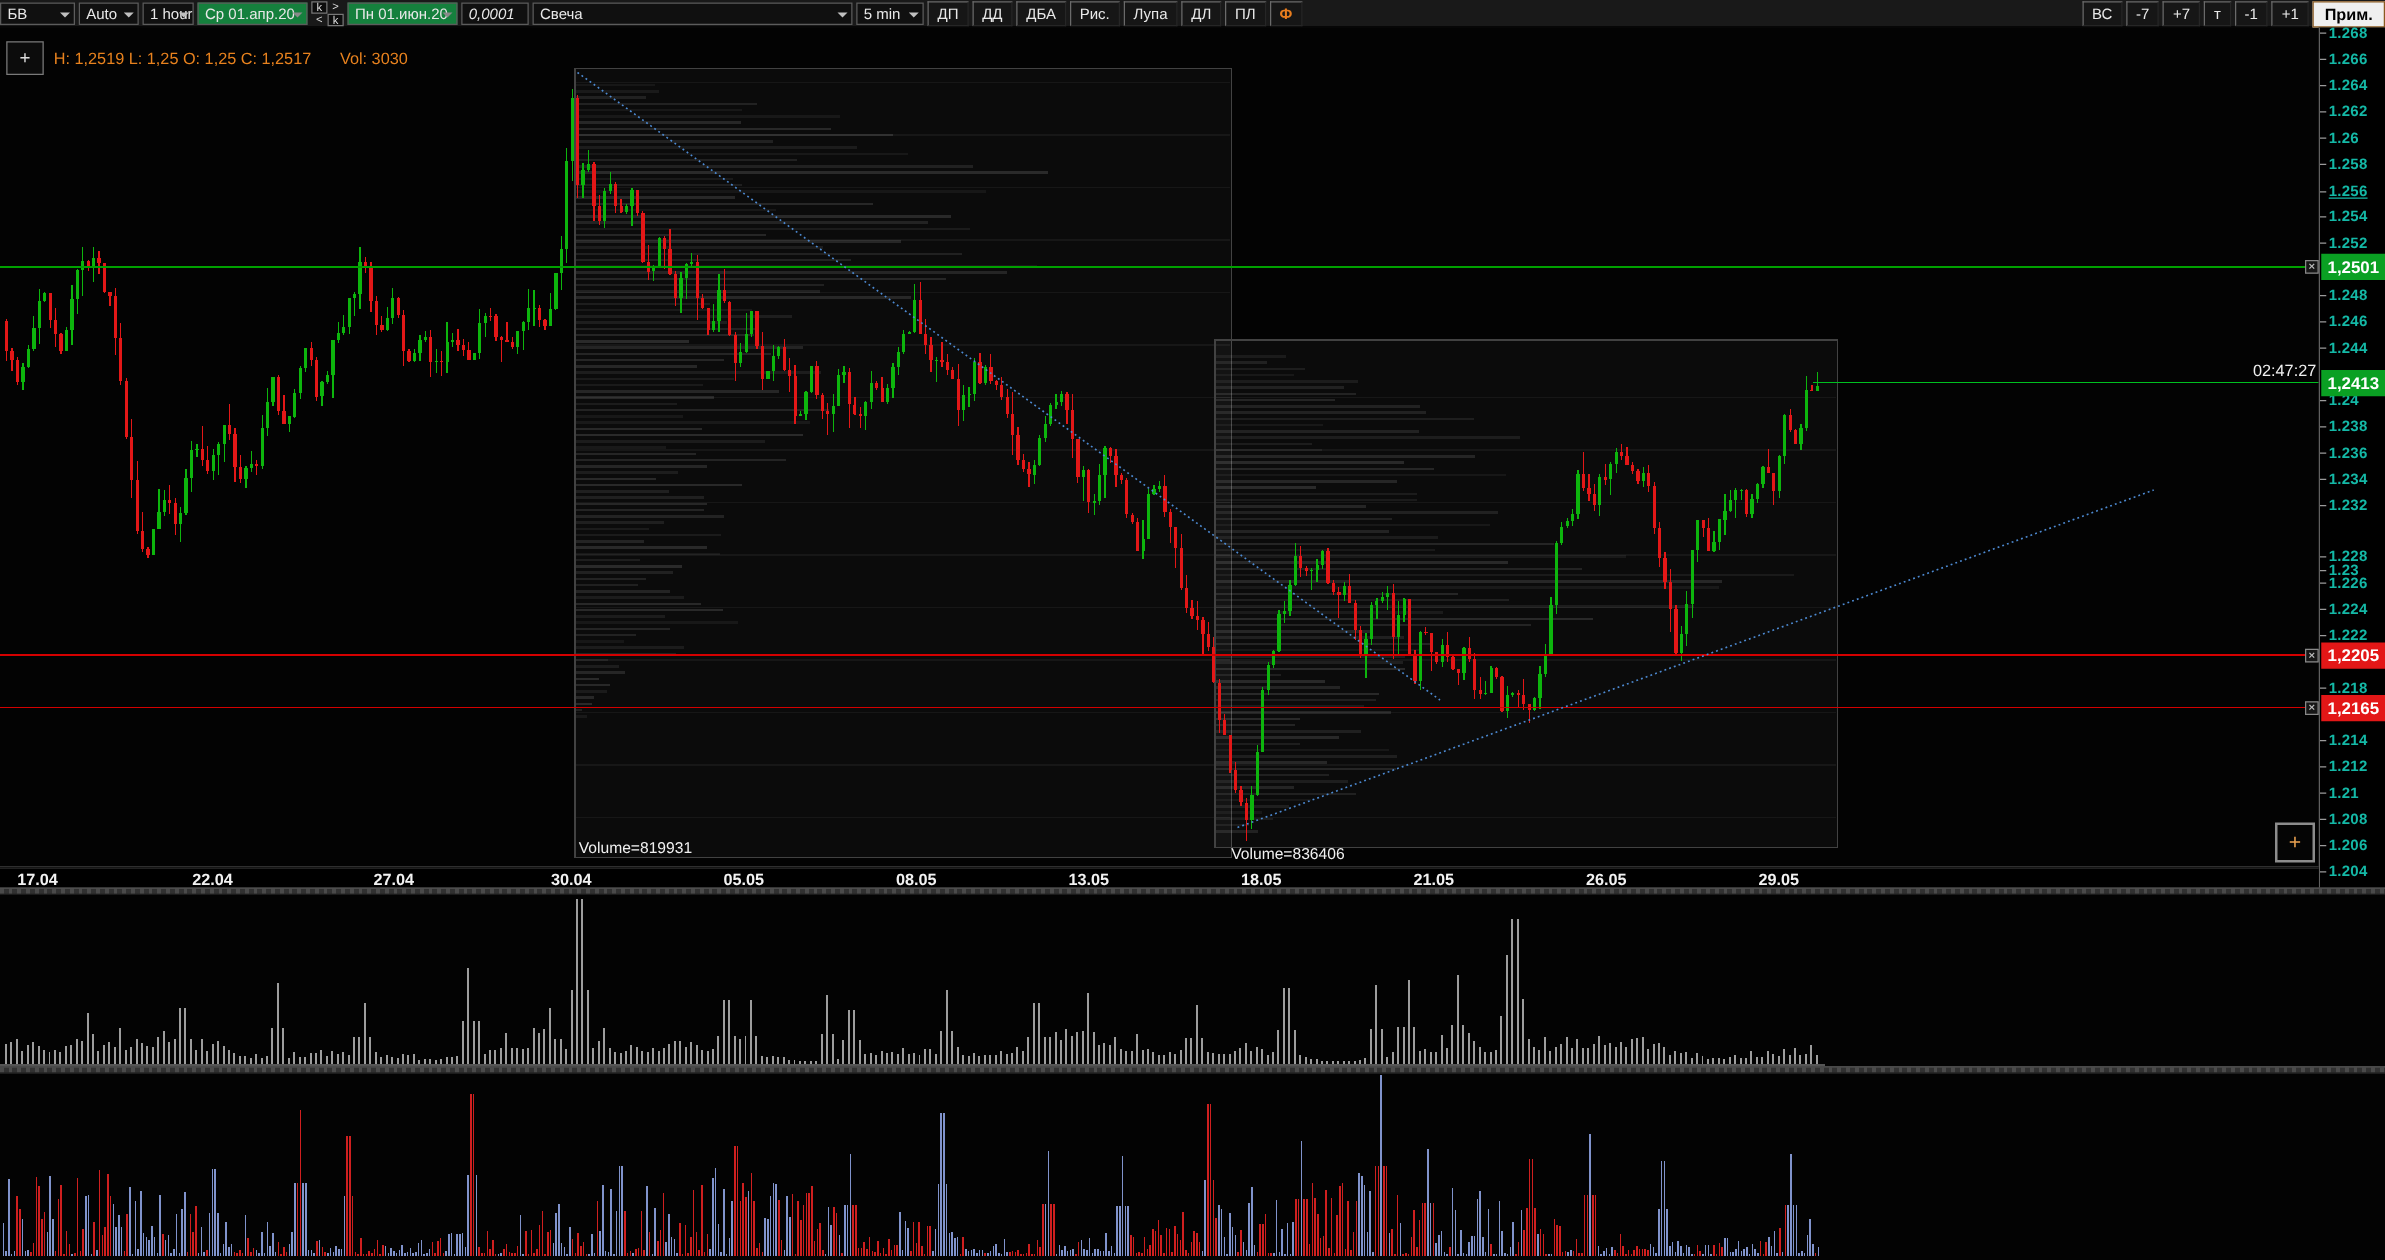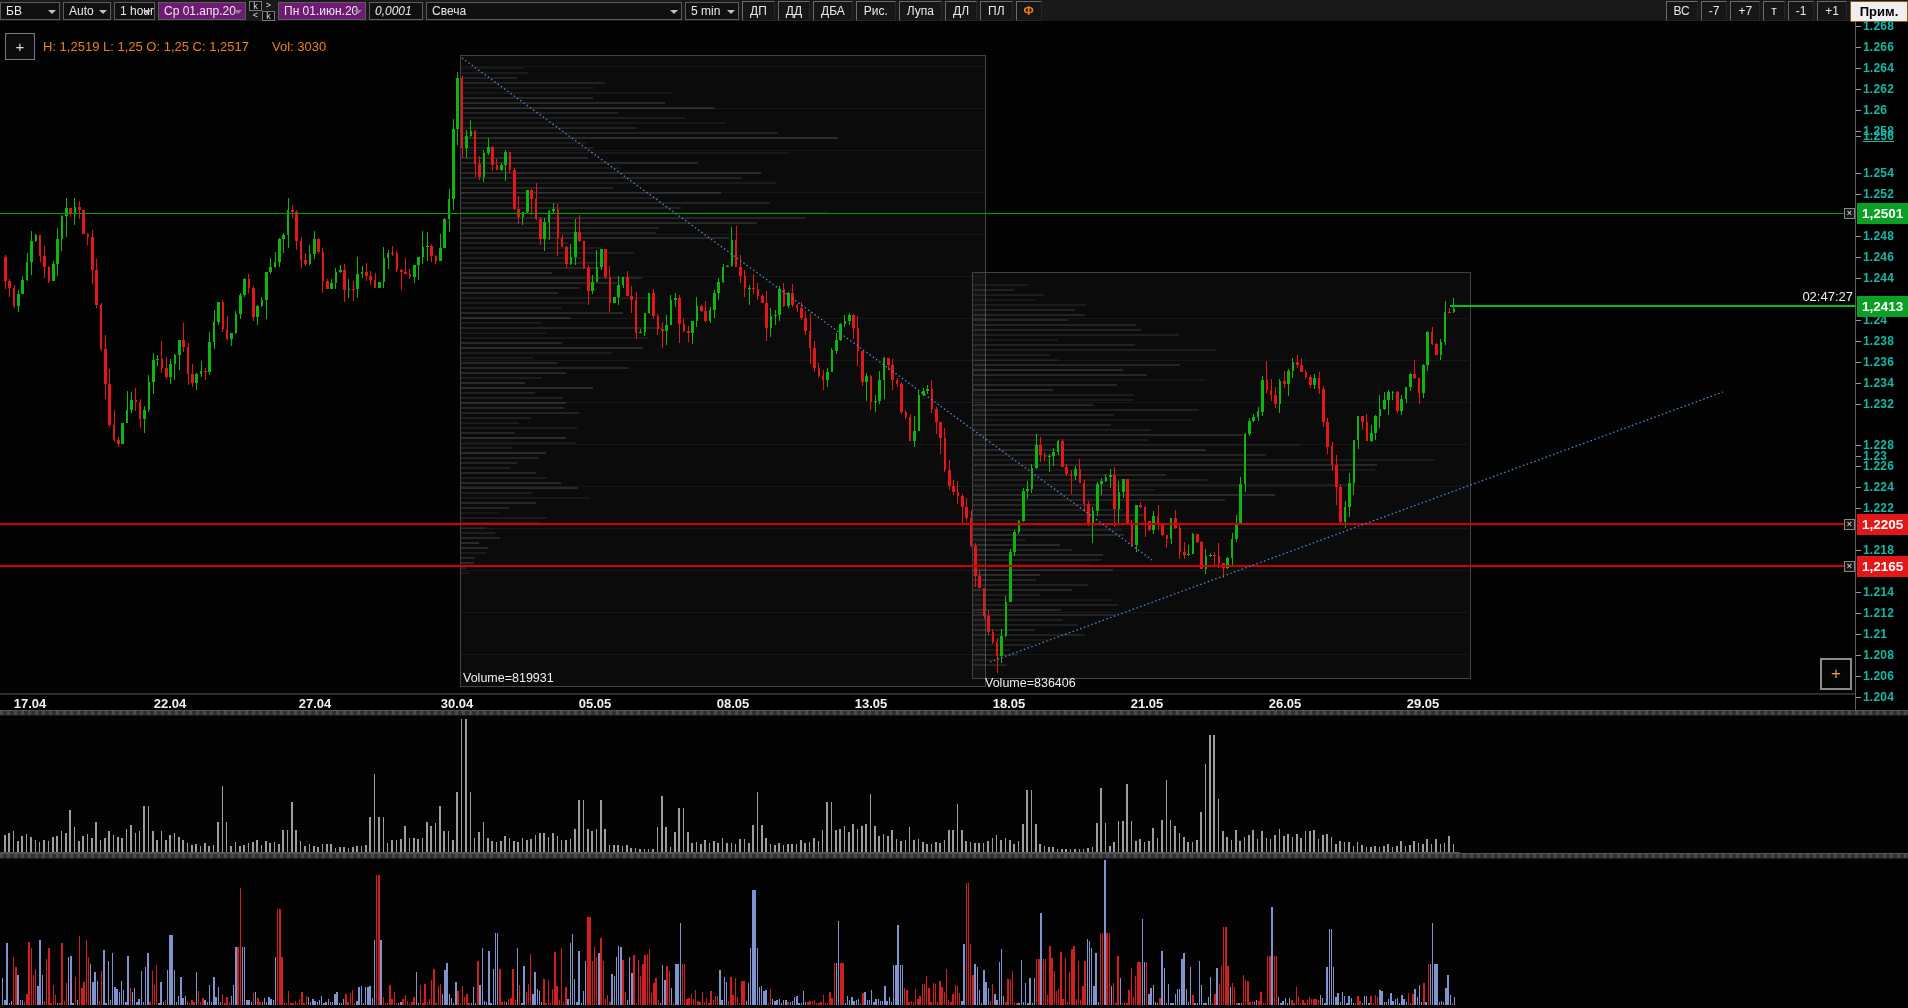--- a/index.html
+++ b/index.html
@@ -11,21 +11,21 @@
   #toolbar { position:absolute; left:0; top:0; width:1908px; height:22px;
     background:#191919; border-bottom:1px solid #000; display:flex; align-items:center; }
   .tb-group { display:flex; align-items:center; height:22px; padding-left:0; }
   .tb-right { position:absolute; right:0; top:0; height:22px; display:flex; align-items:center; }
   .dd, .field { position:relative; height:18px; line-height:16px; background:#101010;
     border:1px solid #5c5c5c; color:#e8e8e8; font-size:12px; padding:0 14px 0 5px;
     margin-right:3px; white-space:nowrap; overflow:hidden; }
   .field { padding:0 5px;font-style:italic; }
   .dd .arr { position:absolute; right:3px; top:7px; width:0; height:0;
     border-left:4px solid transparent; border-right:4px solid transparent; border-top:4px solid #c0c0c0; }
-  .dd.dim { background:#701a75; }
+  .dd.dim { background:#15803d; }
   .dd.dim .arr { border-top-color:#8a8a8a; }
   .w60{width:60px}.w48{width:48px}.w64{width:41px}.w88{width:88px}.w54{width:54px}.w220{width:256px}
   .navgrid { width:26px; height:20px; display:grid; grid-template-columns:13px 13px;
     grid-template-rows:10px 10px; margin-right:3px; }
   .nb { font-size:9px; line-height:9px; color:#ddd; text-align:center; cursor:pointer; }
   .nb.b { border:1px solid #787878; background:#0d0d0d; }
   .tbtn { background:#161616; border:1px solid; border-color:#6a6a6a #262626 #262626 #6a6a6a;
     color:#e8e8e8; font-size:12px; height:20px; padding:0 7px; margin-right:3px;
     font-family:"Liberation Sans",sans-serif; cursor:pointer; white-space:nowrap; }
   .tbtn.orange { color:#e87d1e; font-weight:bold; }
@@ -1020,21 +1020,21 @@
   <div class="vol-label" id="vol-label-1" style="left: 985px; top: 676px;">Volume=836406</div>
   <div id="time-label">02:47:27</div>
 
   <div id="price-axis">
       <div class="tick" style="top: -3px;">1.268</div>
       <div class="tick" style="top: 18px;">1.266</div>
       <div class="tick" style="top: 39px;">1.264</div>
       <div class="tick" style="top: 59.9px;">1.262</div>
       <div class="tick" style="top: 80.9px;">1.26</div>
       <div class="tick" style="top: 101.9px;">1.258</div>
-      <div class="tick" style="top: 107px; text-decoration: underline;">1.256</div>
+      <div class="tick" style="top: 124px; text-decoration: underline;">1.256</div>
       <div class="tick" style="top: 143.8px;">1.254</div>
       <div class="tick" style="top: 164.8px;">1.252</div>
       <div class="tick" style="top: 206.7px;">1.248</div>
       <div class="tick" style="top: 227.7px;">1.246</div>
       <div class="tick" style="top: 248.6px;">1.244</div>
       <div class="tick" style="top: 290.6px;">1.24</div>
       <div class="tick" style="top: 311.6px;">1.238</div>
       <div class="tick" style="top: 332.5px;">1.236</div>
       <div class="tick" style="top: 353.5px;">1.234</div>
       <div class="tick" style="top: 374.5px;">1.232</div>

